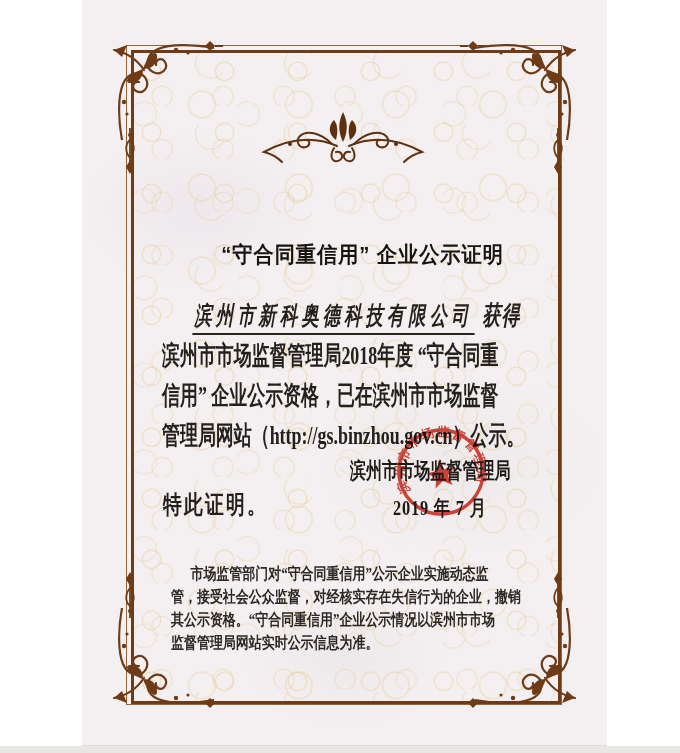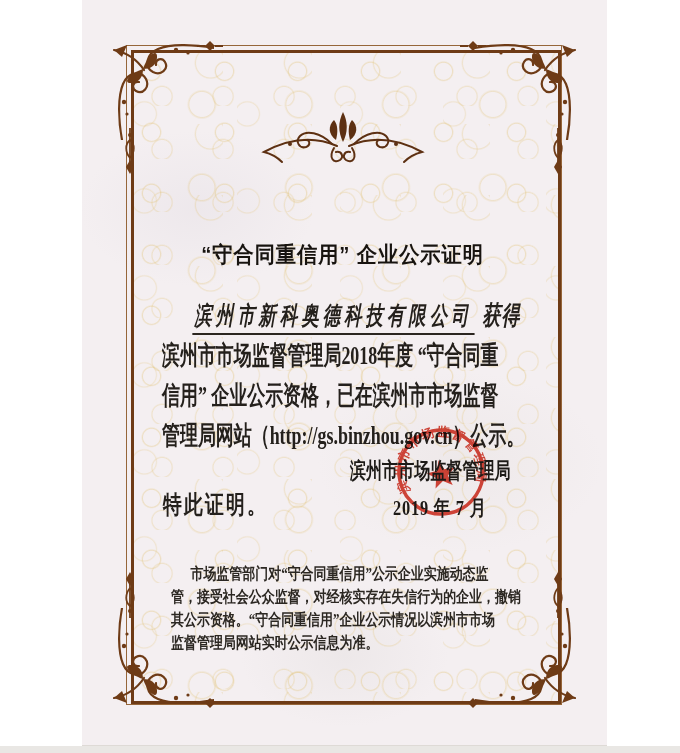--- a/index.html
+++ b/index.html
@@ -50,21 +50,21 @@
   .edge-marker.b2{left:378px;top:697px;}
   .side-fleur{position:absolute;width:16px;height:46px;}
   .side-fleur.lb{left:40px;top:572px;}
   .side-fleur.rb{left:468px;top:572px;}
   .side-fleur.lt{left:40px;top:128px;transform:scaleY(-1);}
   .side-fleur.rt{left:468px;top:128px;transform:scaleY(-1);}
   .top-ornament{position:absolute;left:172px;top:110px;width:178px;height:58px;}
   
   .title{
     position:absolute;left:49px;top:240px;width:424px;text-align:center;
-    font-family:"Liberation Sans",sans-serif;font-weight:bold;font-size:22px;color:#17130f;
+    font-family:"Liberation Sans",sans-serif;font-weight:bold;font-size:22px;color:#17130f;padding-left:20px;
   }
   .title-inner{display:inline-block;transform:scaleX(.92);letter-spacing:1px;white-space:nowrap;}
   .body-block{
     position:absolute;left:80px;top:295px;width:545px;
     transform:scaleX(.69);transform-origin:0 0;
     font-weight:bold;font-size:26px;line-height:40px;color:#24201c;
   }
   .bline{white-space:nowrap;}
   .bline.first{padding-left:44px;}
   .company{

